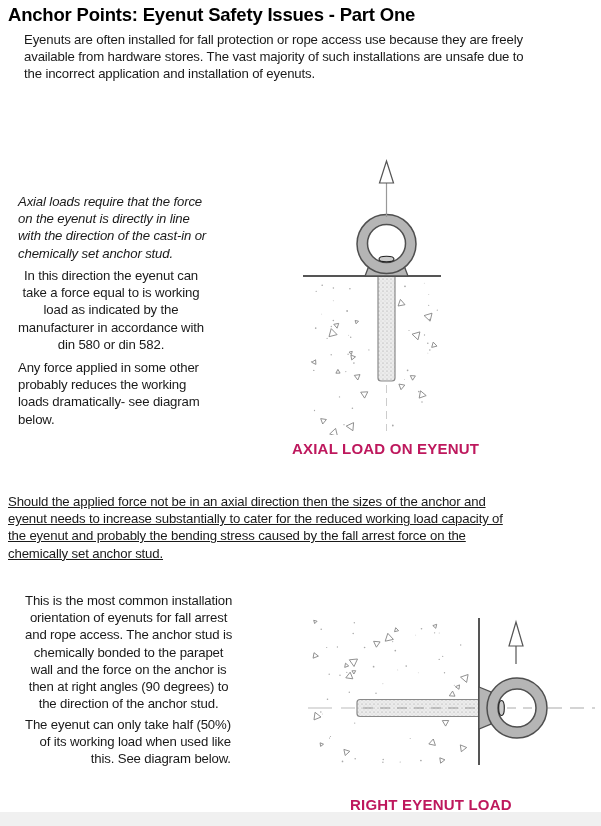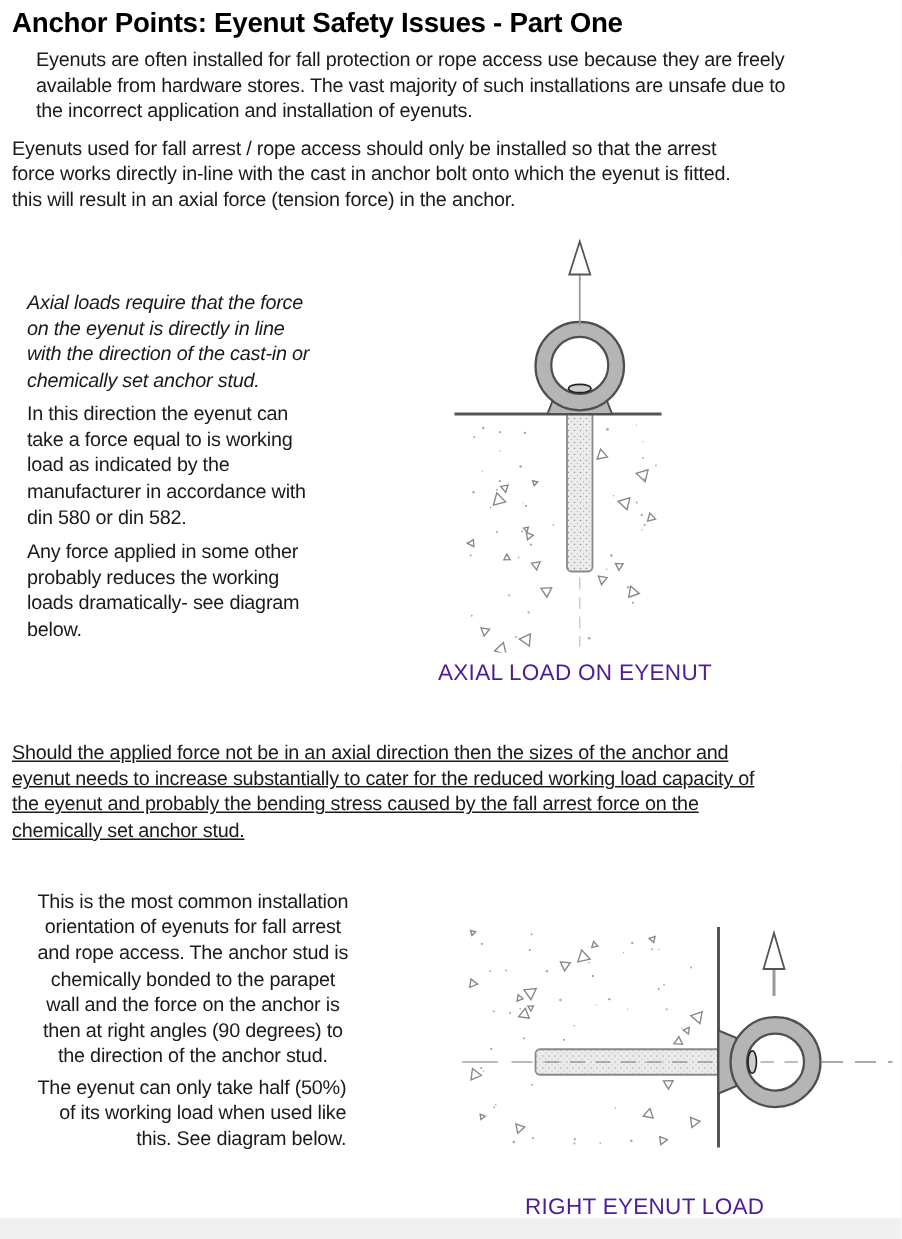--- a/index.html
+++ b/index.html
@@ -4,44 +4,41 @@
 <style>
   html,body{margin:0;padding:0;background:#f0f0f0;}
   .page{
     position:relative;width:601px;height:812px;background:#ffffff;
     font-family:"Liberation Sans","DejaVu Sans",sans-serif;
     color:#1a1a1a;overflow:hidden;margin:0 auto;
   }
   .abs{position:absolute;}
   .title{font-size:18.5px;font-weight:bold;color:#000;letter-spacing:-0.2px;}
   .body-text{font-size:13.2px;line-height:17.2px;white-space:pre;letter-spacing:-0.15px;}
-  .caption{font-size:15px;font-weight:normal;color:#4c1d95;letter-spacing:0.2px;white-space:pre;}
+  .caption{font-size:15px;font-weight:bold;color:#be185d;letter-spacing:0.2px;white-space:pre;}
   svg{display:block;}
 </style>
 </head>
 <body>
 
 <div class="page">
 
   <div class="abs title" style="left:8px;top:4px;">Anchor Points: Eyenut Safety Issues - Part One</div>
 
   <div class="abs body-text" style="left:8px;top:31px;margin-left:16px;">Eyenuts are often installed for fall protection or rope access use because they are freely
 available from hardware stores. The vast majority of such installations are unsafe due to
 the incorrect application and installation of eyenuts.</div>
 
-  <div class="abs body-text" style="left:8px;top:90px;">Eyenuts used for fall arrest / rope access should only be installed so that the arrest
-force works directly in-line with the cast in anchor bolt onto which the eyenut is fitted.
-this will result in an axial force (tension force) in the anchor.</div>
 
   <div class="abs body-text" style="left:18px;top:193px;font-style:italic;">Axial loads require that the force
 on the eyenut is directly in line
 with the direction of the cast-in or
 chemically set anchor stud.</div>
 
-  <div class="abs body-text" style="left:18px;top:267px;">In this direction the eyenut can
+  <div class="abs body-text" style="left:18px;top:267px;text-align:center;">In this direction the eyenut can
 take a force equal to is working
 load as indicated by the
 manufacturer in accordance with
 din 580 or din 582.</div>
 
   <div class="abs body-text" style="left:18px;top:359px;">Any force applied in some other
 probably reduces the working
 loads dramatically- see diagram
 below.</div>
 

